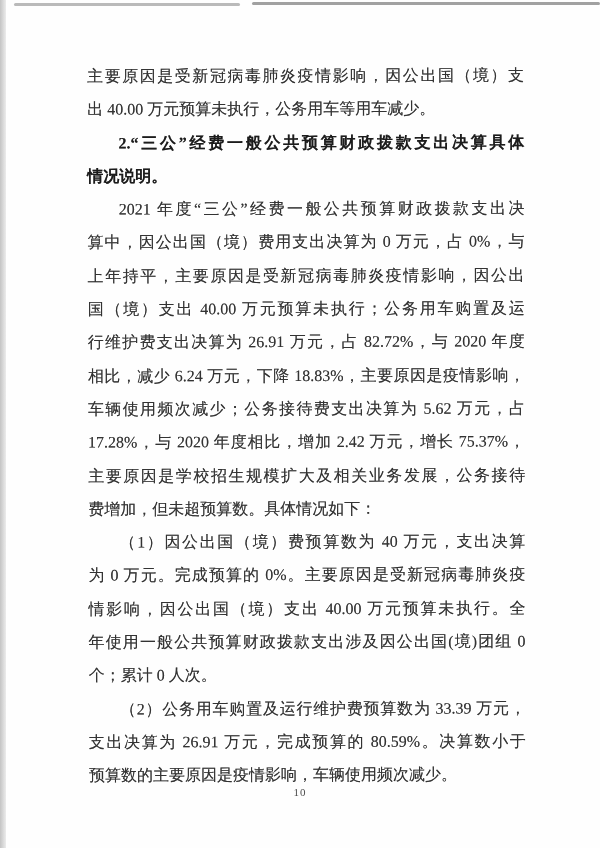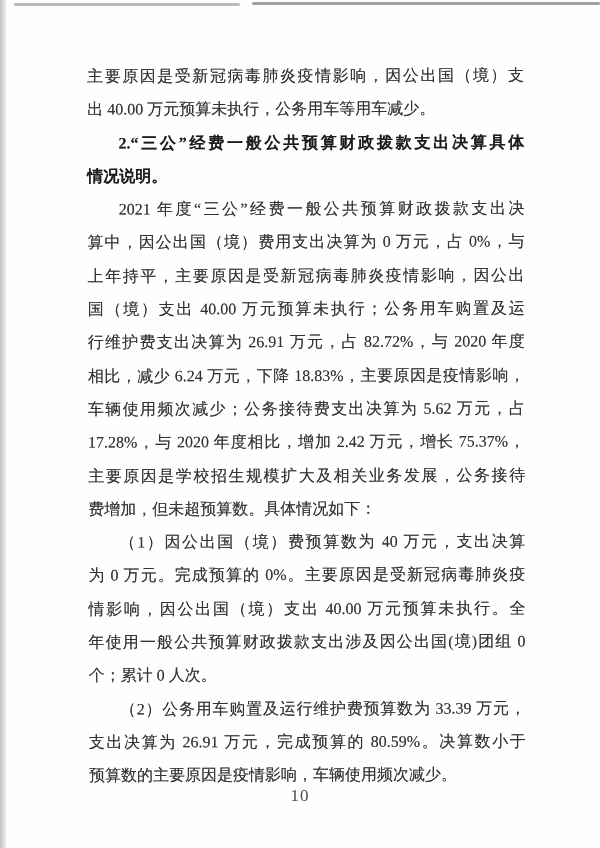--- a/index.html
+++ b/index.html
@@ -30,21 +30,21 @@
   .line {
     height: 33.3px; line-height: 33.3px; font-size: 16px;
     text-align: left;
     text-shadow: 0 0 0.6px rgba(45,45,45,.55);
   }
   .line.j { text-align: justify; text-align-last: justify; }
   .line.b { font-weight: bold; color: #1c1c1c; }
   .line.i { text-indent: 1.95em; }
   .pagenum {
     position: absolute; left: 0; top: 786px; width: 100%;
-    text-align: center; font-size: 17px; color: #4c4c4c;
+    text-align: center; font-size: 11px; color: #4c4c4c;
     letter-spacing: 1px;
   }
 </style>
 </head>
 <body>
 
 <div class="page">
   <div class="edge-left"></div>
   <div class="edge-top-seg edge-top-a"></div>
   <div class="edge-top-seg edge-top-b"></div>

